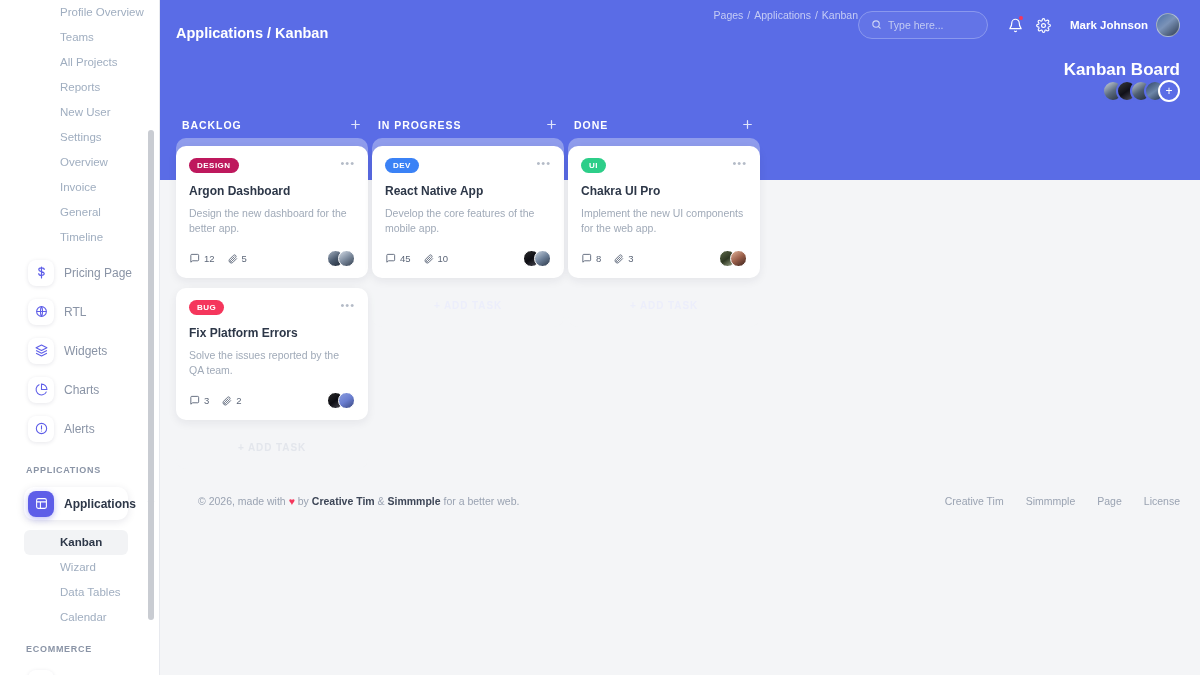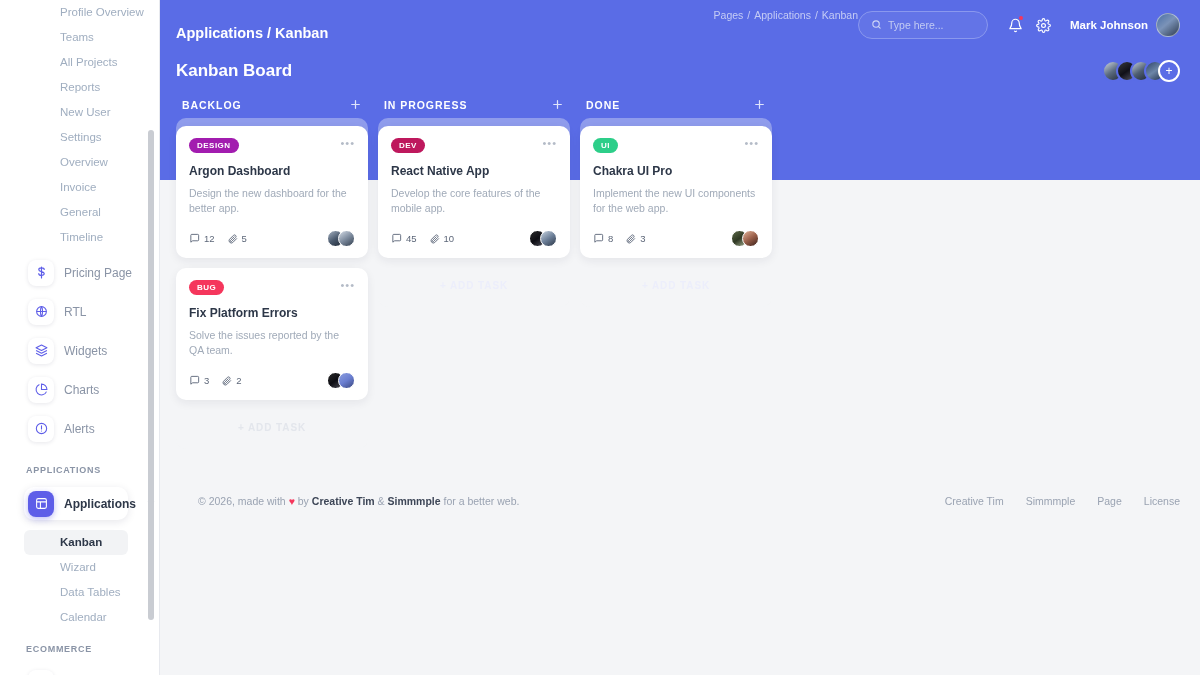--- a/index.html
+++ b/index.html
@@ -103,41 +103,41 @@
   .ticon { position: relative; width: 22px; height: 22px; display: flex; align-items: center; justify-content: center; margin-right: 6px; }
   .dot-badge { position: absolute; top: 2px; right: 3px; width: 4px; height: 4px; border-radius: 50%; background: #f5365c; }
   .user-name { font-size: 11.5px; color: #fff; font-weight: 700; margin: 0 8px 0 10px; }
   .avatar-top {
     width: 24px; height: 24px; border-radius: 50%;
     background: linear-gradient(140deg,#4a6fa5 0%,#7b93b8 45%,#2d3a4d 100%);
     border: 1px solid rgba(255,255,255,0.45);
   }
 
   
-  .board-head { position: relative; padding: 10px 20px 0 16px; display: flex; align-items: center; }
+  .board-head { position: relative; padding: 10px 20px 0 24px; display: flex; align-items: flex-end; flex-direction: column; }
   .board-title { font-size: 17px; color: #fff; font-weight: 700; flex: 1; }
   .avatar-group { display: flex; align-items: center; }
   .ag {
     width: 22px; height: 22px; border-radius: 50%;
     border: 2px solid #5a6ce6; margin-left: -8px;
   }
   .ag:first-child { margin-left: 0; }
   .ag1 { background: linear-gradient(145deg,#cfd8e3,#5b6b80,#222b38); }
   .ag2 { background: linear-gradient(145deg,#3a3a3a,#101018,#585868); }
   .ag3 { background: linear-gradient(145deg,#c3cedb,#4e5e73,#1b2330); }
   .ag4 { background: linear-gradient(145deg,#2f4468,#6c86a8,#20304a); }
   .ag-plus {
     width: 22px; height: 22px; border-radius: 50%;
     border: 2px solid #ffffff; background: #5a6ce6; margin-left: -8px;
     color: #fff; font-size: 12px; line-height: 18px; text-align: center;
   }
 
   
   .board {
-    position: relative; display: flex; gap: 10px;
+    position: relative; display: flex; gap: 4px;
     padding: 10px 8px 0 16px; align-items: flex-start;
   }
   .column { width: 192px; flex: 0 0 192px; }
   .col-head {
     display: flex; align-items: center; height: 26px; padding: 0 6px;
   }
   .col-title {
     flex: 1; font-size: 10.5px; font-weight: 700; letter-spacing: 0.09em; color: #ffffff;
   }
   .col-add { color: #dfe4fb; font-size: 15px; line-height: 15px; cursor: pointer; }
@@ -362,21 +362,21 @@
           <span class="col-add">
             <svg width="13" height="13" viewBox="0 0 24 24" fill="none" stroke="#dfe4fb" stroke-width="2.3" stroke-linecap="round">
                 <path d="M12 5v14M5 12h14"></path>
               </svg>
           </span>
         </div>
         <div class="col-body">
 
           <div class="card">
             <div class="card-top">
-              <span class="badge" style="background:#a21caf">DESIGN</span>
+              <span class="badge" style="background:#be185d">DESIGN</span>
               <span class="card-dots">•••</span>
             </div>
             <div class="card-title">Argon Dashboard</div>
             <div class="card-desc">Design the new dashboard for the better app.</div>
             <div class="card-foot">
               <span class="meta">
                 <svg width="11" height="11" viewBox="0 0 24 24" fill="none" stroke="#5c6678" stroke-width="2" stroke-linejoin="round">
                     <path d="M21 15a2 2 0 0 1-2 2H8l-4 3V5a2 2 0 0 1 2-2h13a2 2 0 0 1 2 2z"></path>
                   </svg>
                 <span>12</span>
@@ -430,21 +430,21 @@
           <span class="col-title">IN PROGRESS</span>
           <span class="col-add">
             <svg width="13" height="13" viewBox="0 0 24 24" fill="none" stroke="#dfe4fb" stroke-width="2.3" stroke-linecap="round">
                 <path d="M12 5v14M5 12h14"></path>
               </svg>
           </span>
         </div>
         <div class="col-body">
           <div class="card">
             <div class="card-top">
-              <span class="badge" style="background:#be185d">DEV</span>
+              <span class="badge" style="background:#3b82f6">DEV</span>
               <span class="card-dots">•••</span>
             </div>
             <div class="card-title">React Native App</div>
             <div class="card-desc">Develop the core features of the mobile app.</div>
             <div class="card-foot">
               <span class="meta">
                 <svg width="11" height="11" viewBox="0 0 24 24" fill="none" stroke="#5c6678" stroke-width="2" stroke-linejoin="round">
                     <path d="M21 15a2 2 0 0 1-2 2H8l-4 3V5a2 2 0 0 1 2-2h13a2 2 0 0 1 2 2z"></path>
                   </svg>
                 <span>45</span>

